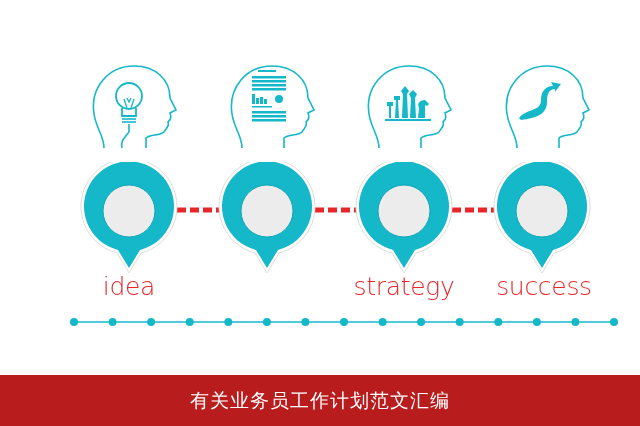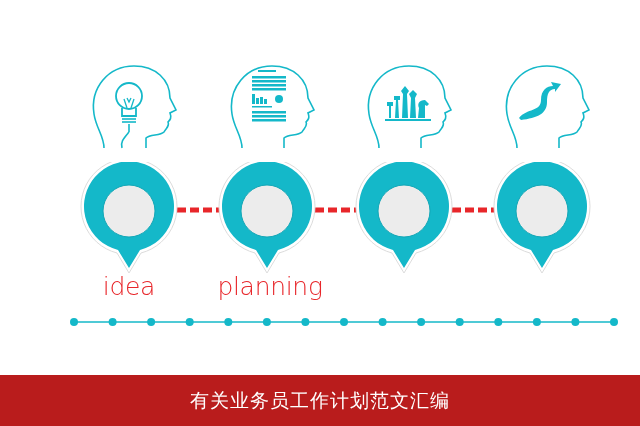--- a/index.html
+++ b/index.html
@@ -90,21 +90,22 @@
     <path d="M50 106 L39 88 A45 45 0 1 1 61 88 Z" fill="#14b8c9"></path>
     <circle cx="50" cy="49" r="26" fill="#ececec" stroke="#11a6b6" stroke-width="1"></circle>
   </svg>
   <svg class="pin" style="left:478px" viewBox="0 0 100 114">
     <path d="M50 111 L38 91 A48 48 0 1 1 62 91 Z" fill="#ffffff" stroke="#dcdcdc" stroke-width="1"></path>
     <path d="M50 106 L39 88 A45 45 0 1 1 61 88 Z" fill="#14b8c9"></path>
     <circle cx="50" cy="49" r="26" fill="#ececec" stroke="#11a6b6" stroke-width="1"></circle>
   </svg>
 
   <div class="label" style="left:35px">idea</div>
-  <div class="label" style="left:176px">planning</div>
+  <div class="label" style="left:310px">strategy</div>
+  <div class="label" style="left:450px">success</div>
 
   <svg class="dots" viewBox="0 0 640 20">
     <line x1="60" y1="10" x2="600" y2="10" stroke="#14b8c9" stroke-width="1.6"></line>
     <g fill="#14b8c9">
       <circle cx="60" cy="10" r="4"></circle>
         <circle cx="98.6" cy="10" r="4"></circle>
         <circle cx="137.1" cy="10" r="4"></circle>
       <circle cx="175.7" cy="10" r="4"></circle>
         <circle cx="214.3" cy="10" r="4"></circle>
         <circle cx="252.9" cy="10" r="4"></circle>

